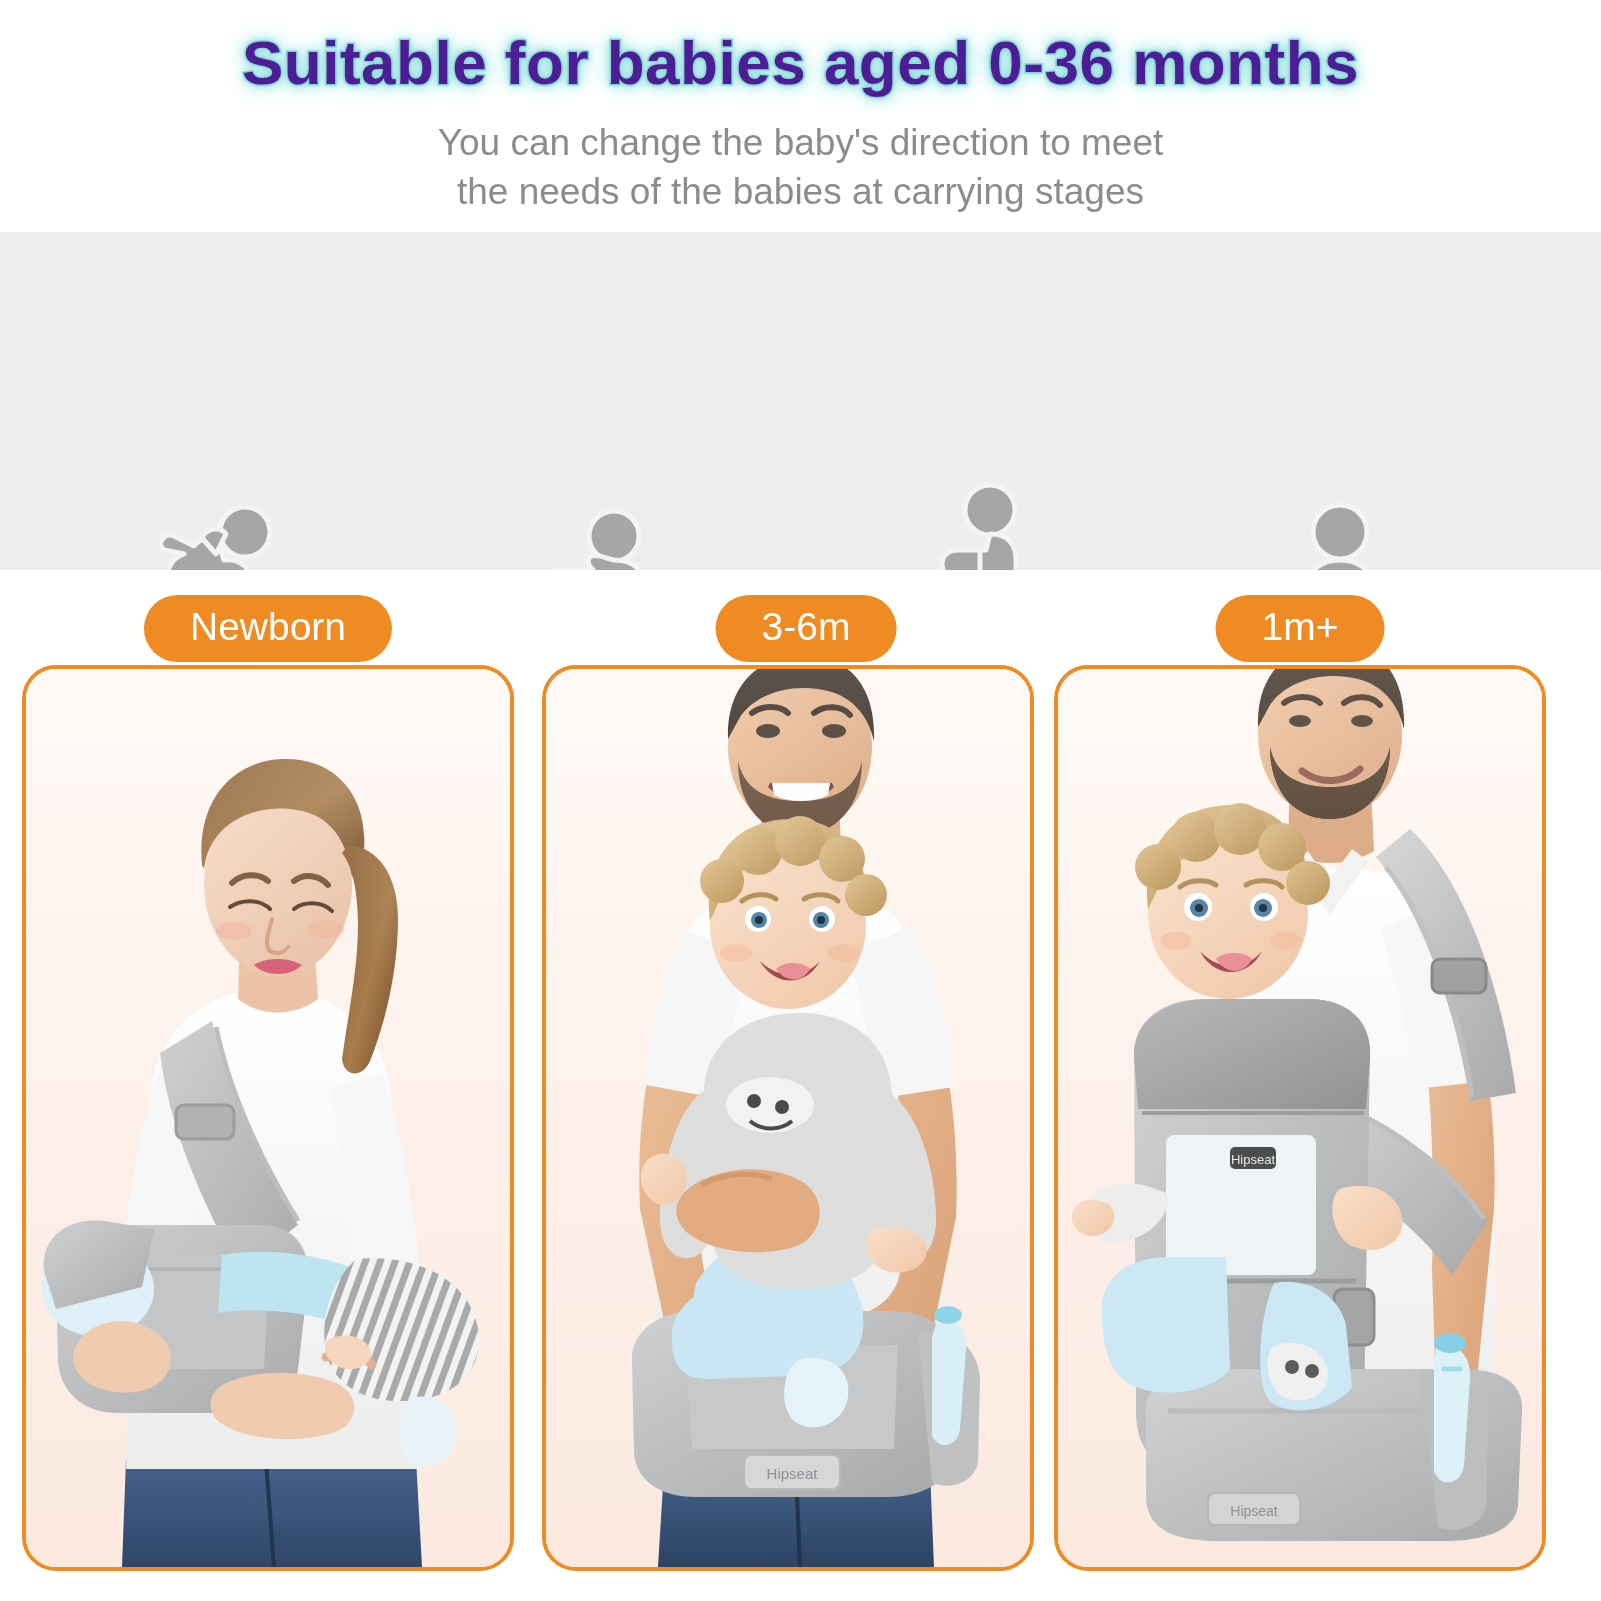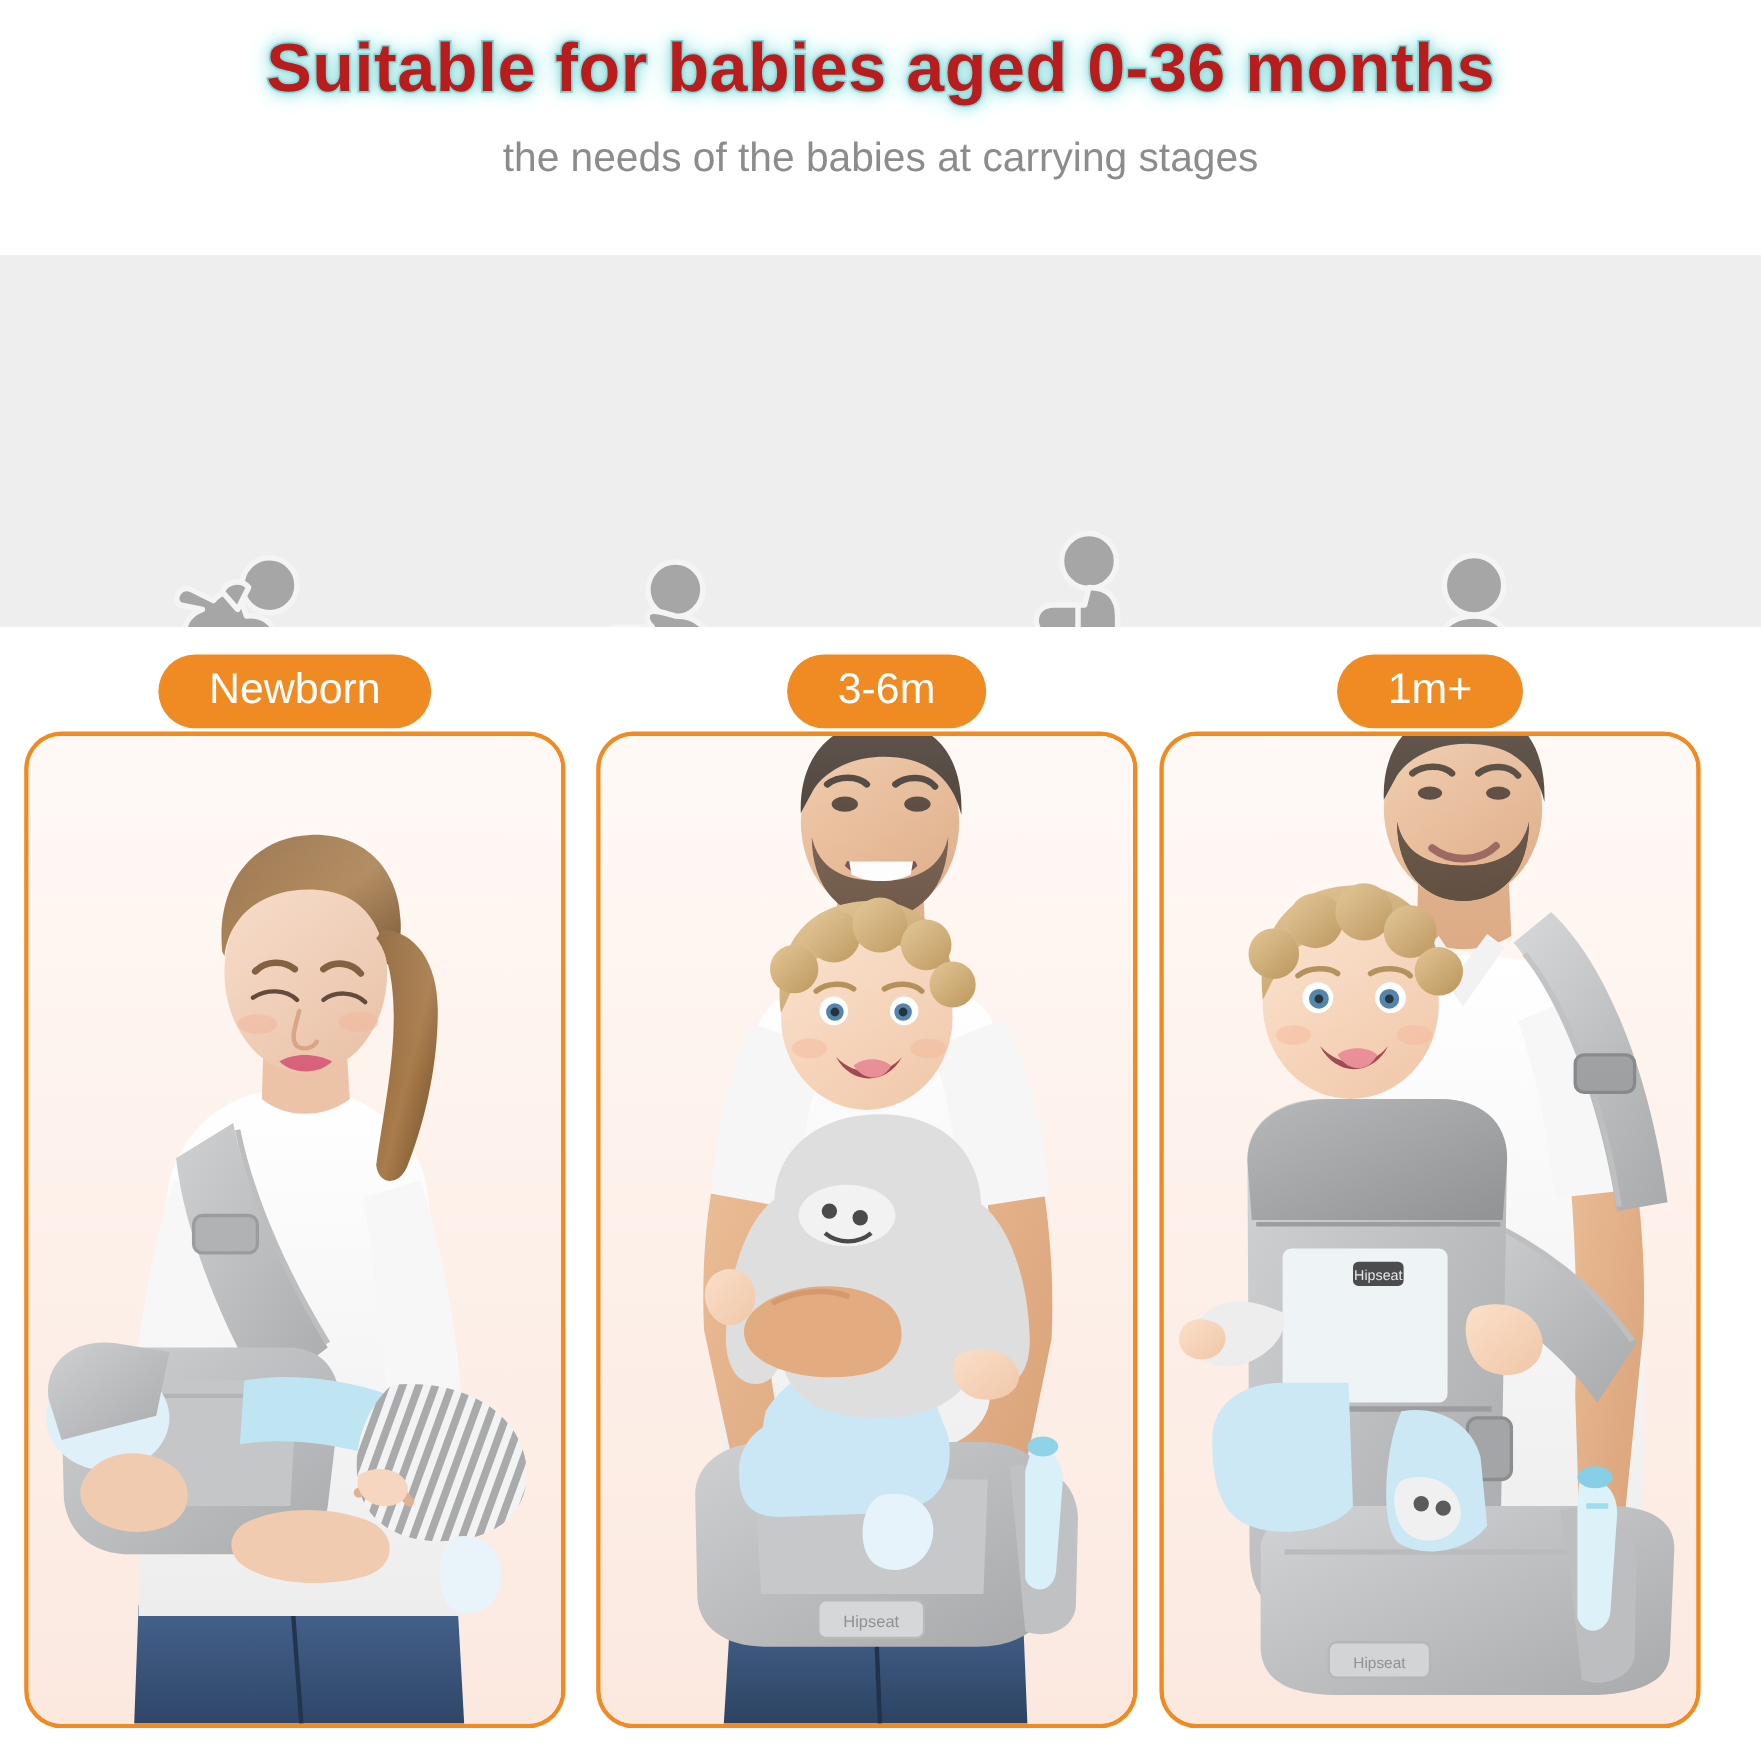--- a/index.html
+++ b/index.html
@@ -10,21 +10,21 @@
     overflow:hidden;
   }
   .page { position:relative; width:1601px; height:1601px; }
 
   
   .header { position:absolute; top:0; left:0; width:1601px; height:232px;
             background:#ffffff; text-align:center; }
   .title {
     position:absolute; top:27px; left:0; width:1601px;
     font-size:62px; font-weight:bold; letter-spacing:0.5px;
-    color:#b91c1c;
+    color:#4c1d95;
     -webkit-text-stroke:3px #4dbdbd;
     paint-order:stroke fill;
     text-shadow:
        0 0 7px #7fd6d6, 0 0 14px #9fe2e2, 0 0 22px #c2eeee,
        0 0 30px #dcf6f6;
     white-space:nowrap;
   }
   .subtitle {
     position:absolute; top:118px; left:0; width:1601px;
     font-size:37px; line-height:49px; color:#8c8c8c; font-weight:400;
@@ -97,20 +97,21 @@
                 clip:rect(0 0 0 0); white-space:nowrap; }
 </style>
 </head>
 <body>
 
 <div class="page">
 
   <div class="header">
     <div class="title">Suitable for babies aged 0-36 months</div>
     <div class="subtitle">
+      <span class="l1">You can change the baby's direction to meet</span>
       <span class="l2">the needs of the babies at carrying stages</span>
     </div>
   </div>
 
   <div class="band">
 
     <div class="tl-line"></div>
 
     <div class="baby-ico b0">
       <svg width="125" height="120" viewBox="0 0 125 120">

